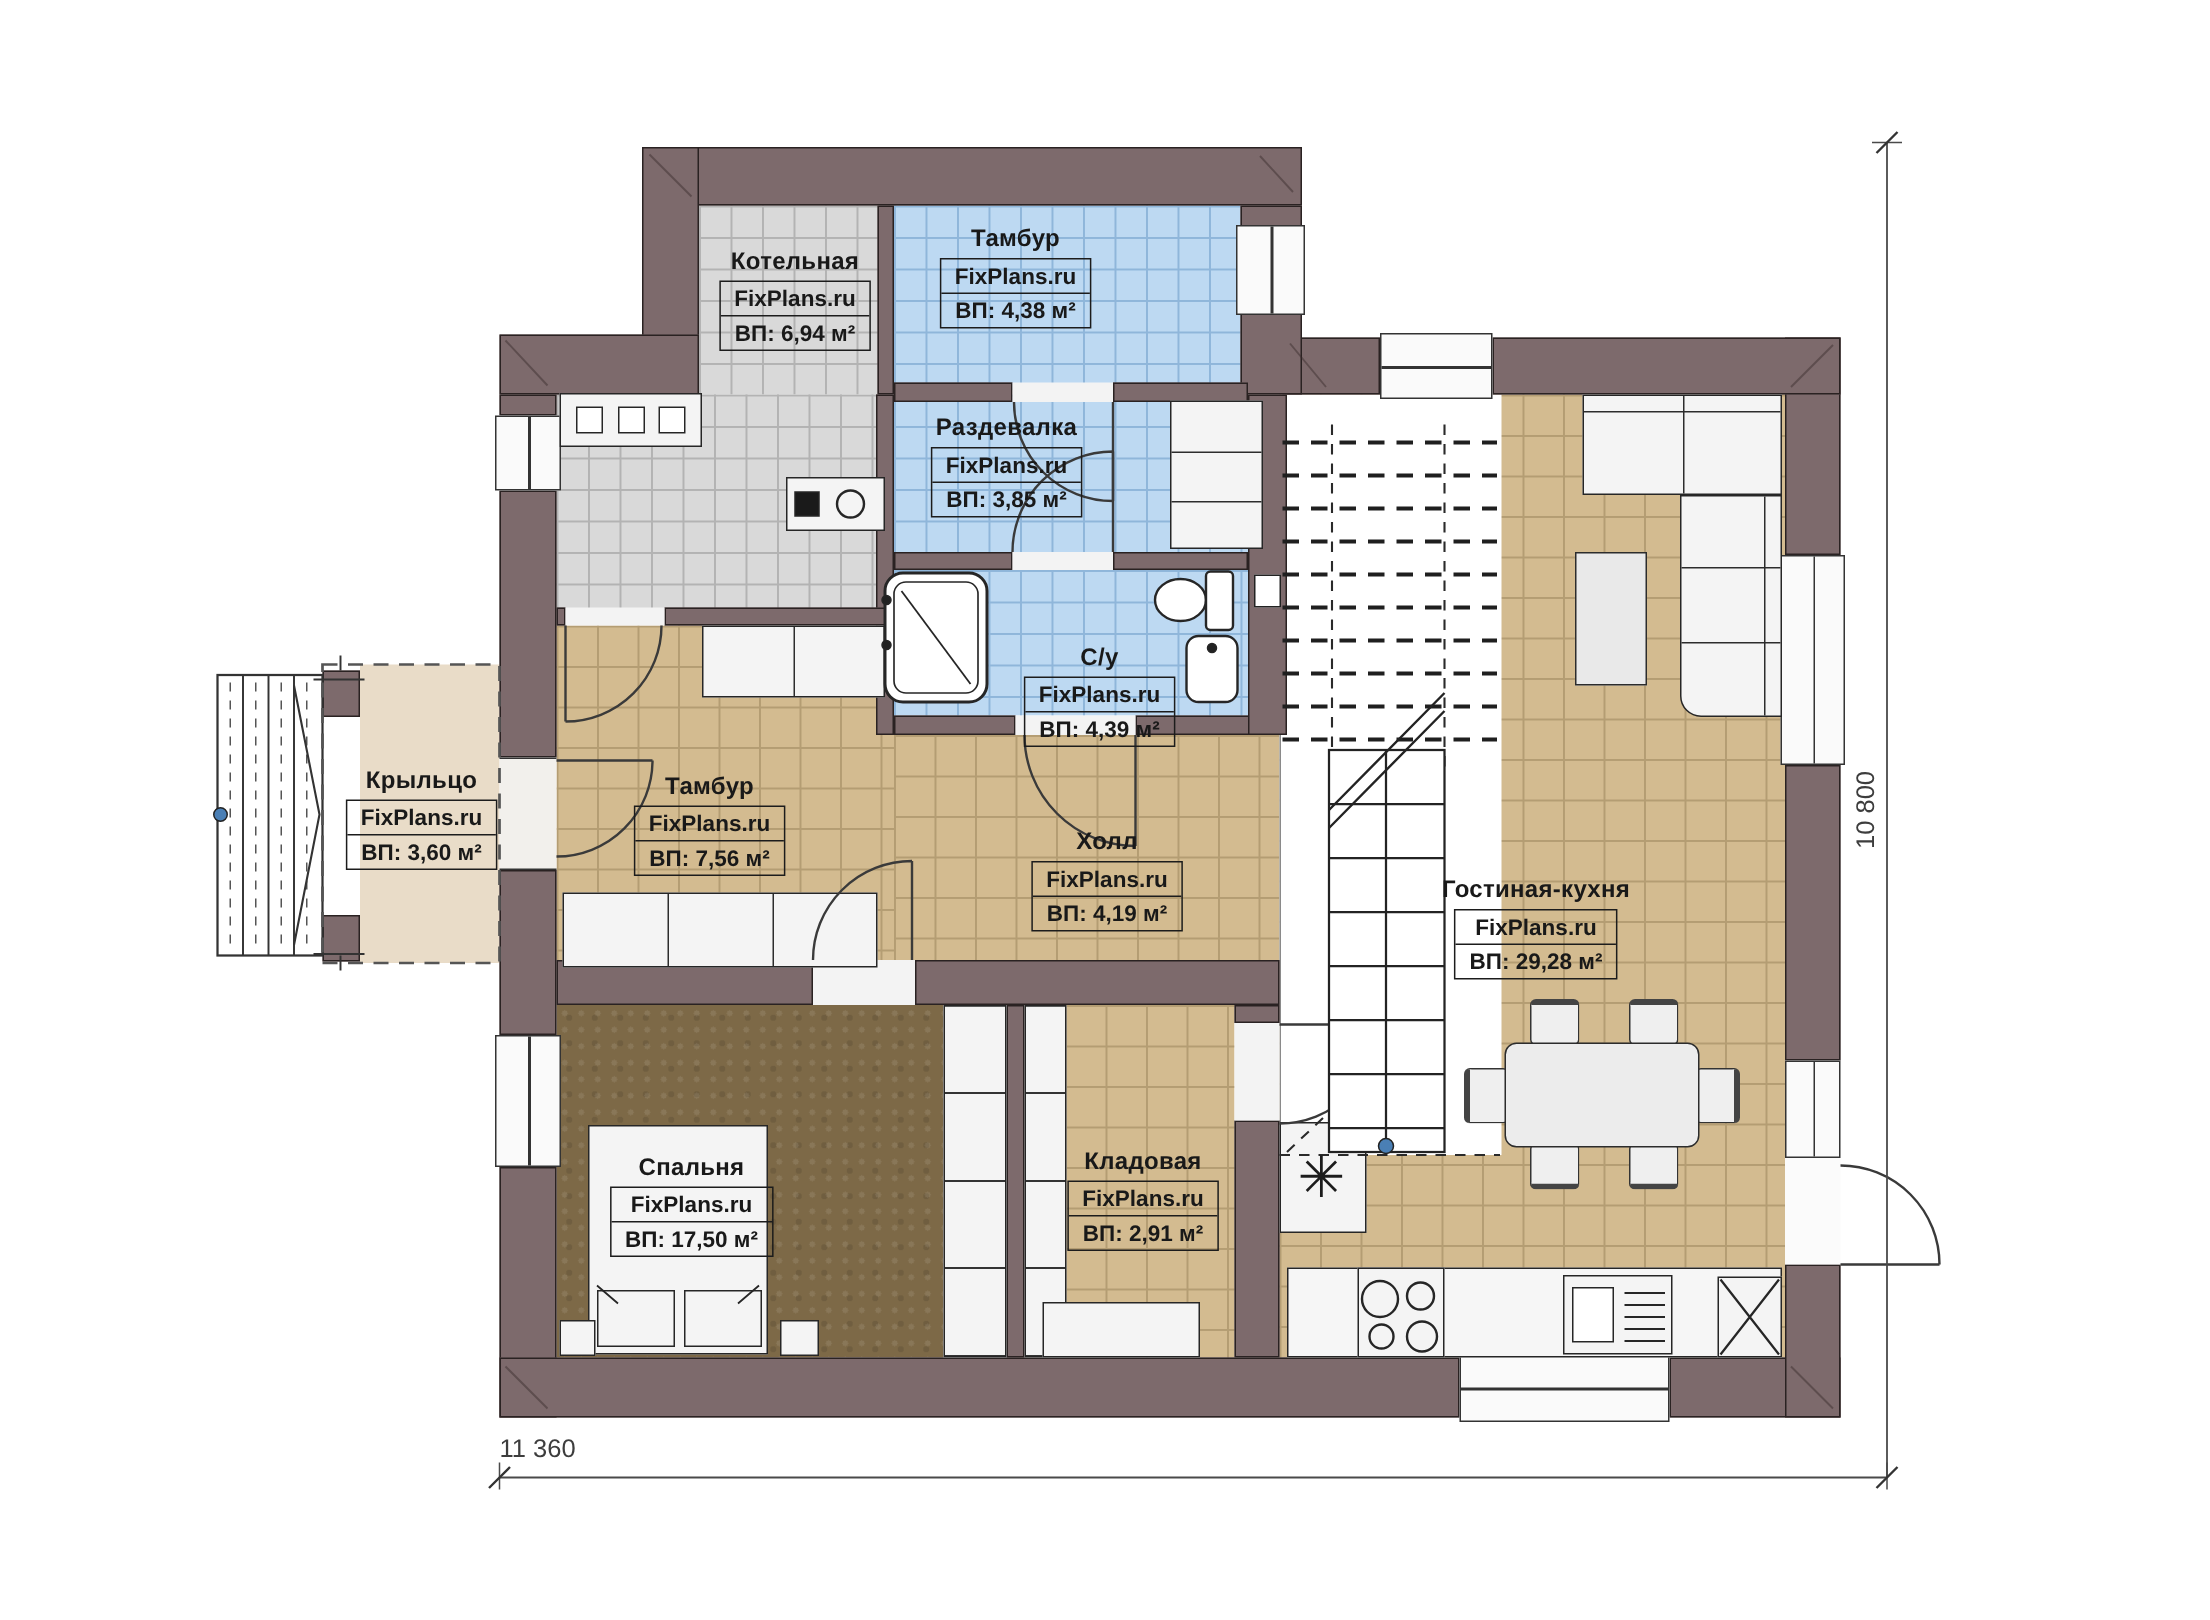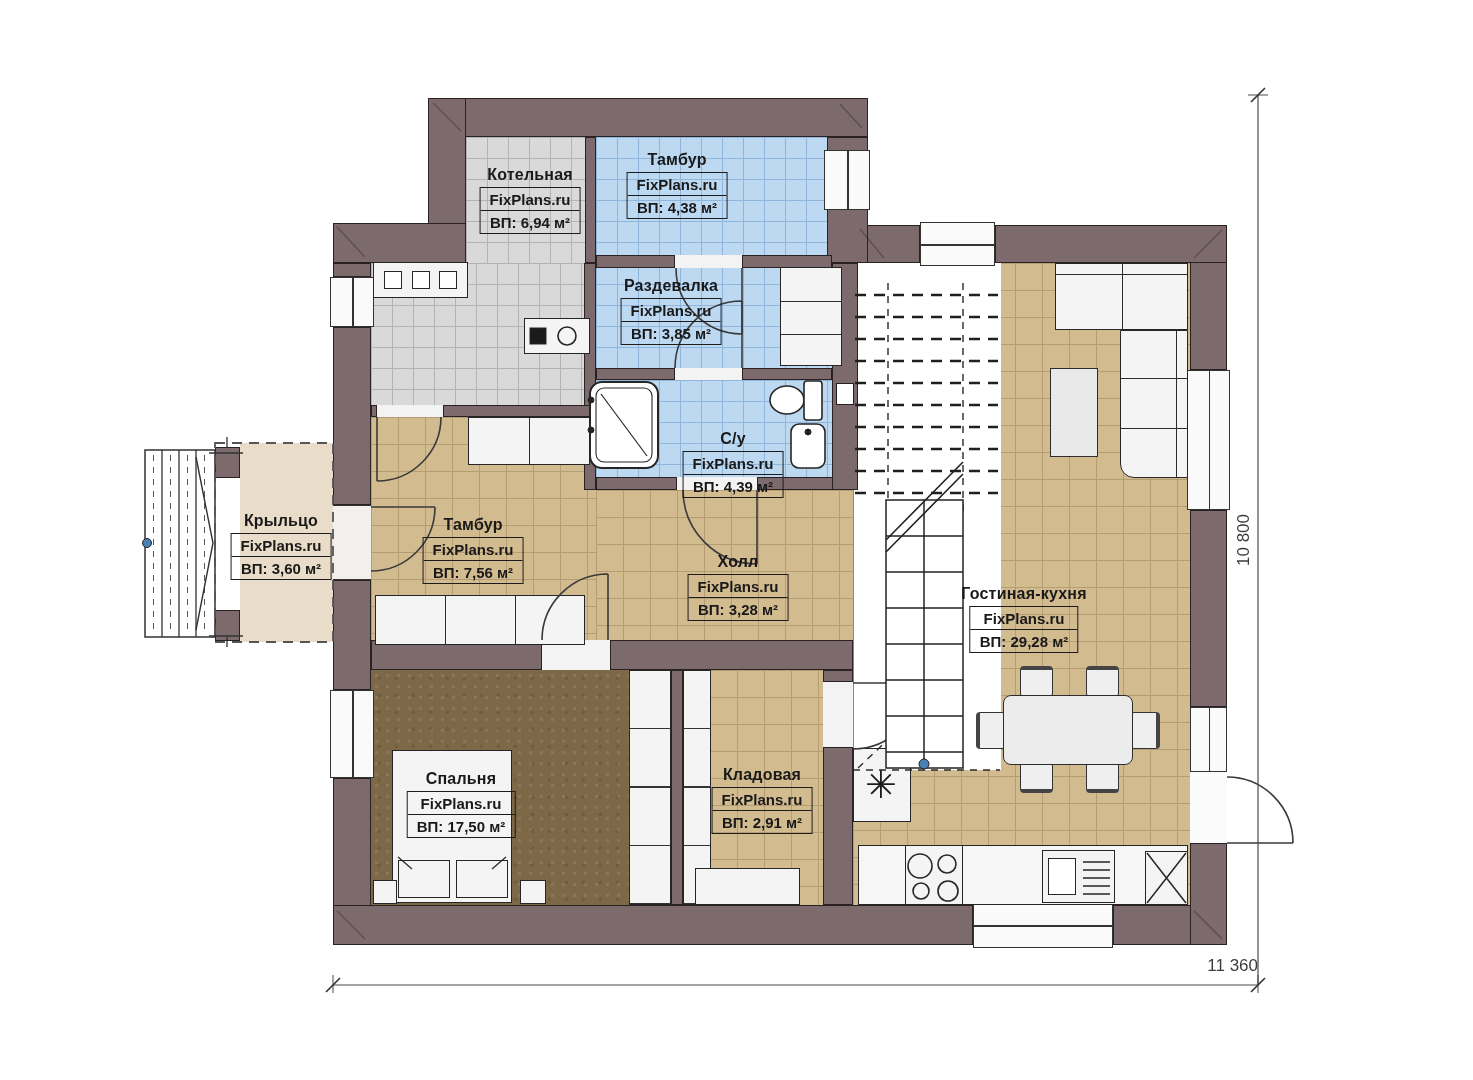--- a/index.html
+++ b/index.html
@@ -270,31 +270,31 @@
   <div class="room-label" style="left:281px;top:512px;">
     <div class="room-name">Крыльцо</div>
     <div class="label-box"><div>FixPlans.ru</div><div>ВП: 3,60 м²</div></div>
   </div>
   <div class="room-label" style="left:473px;top:516px;">
     <div class="room-name">Тамбур</div>
     <div class="label-box"><div>FixPlans.ru</div><div>ВП: 7,56 м²</div></div>
   </div>
   <div class="room-label" style="left:738px;top:553px;">
     <div class="room-name">Холл</div>
-    <div class="label-box"><div>FixPlans.ru</div><div>ВП: 3,28 м²</div></div>
+    <div class="label-box"><div>FixPlans.ru</div><div>ВП: 4,19 м²</div></div>
   </div>
   <div class="room-label" style="left:1024px;top:585px;">
     <div class="room-name">Гостиная-кухня</div>
     <div class="label-box"><div>FixPlans.ru</div><div>ВП: 29,28 м²</div></div>
   </div>
   <div class="room-label" style="left:461px;top:770px;">
     <div class="room-name">Спальня</div>
     <div class="label-box"><div>FixPlans.ru</div><div>ВП: 17,50 м²</div></div>
   </div>
   <div class="room-label" style="left:762px;top:766px;">
     <div class="room-name">Кладовая</div>
     <div class="label-box"><div>FixPlans.ru</div><div>ВП: 2,91 м²</div></div>
   </div>
 
-  <div class="dim-text" style="left:333px;top:956px;width:925px;text-align:right;">11 360</div>
+  <div class="dim-text" style="left:333px;top:956px;width:925px;text-align:left;">11 360</div>
   <div class="dim-text" style="left:1204px;top:530px;transform:rotate(-90deg);transform-origin:center;width:80px;text-align:center;">10 800</div>
 
 </div>
 
 </body></html>

